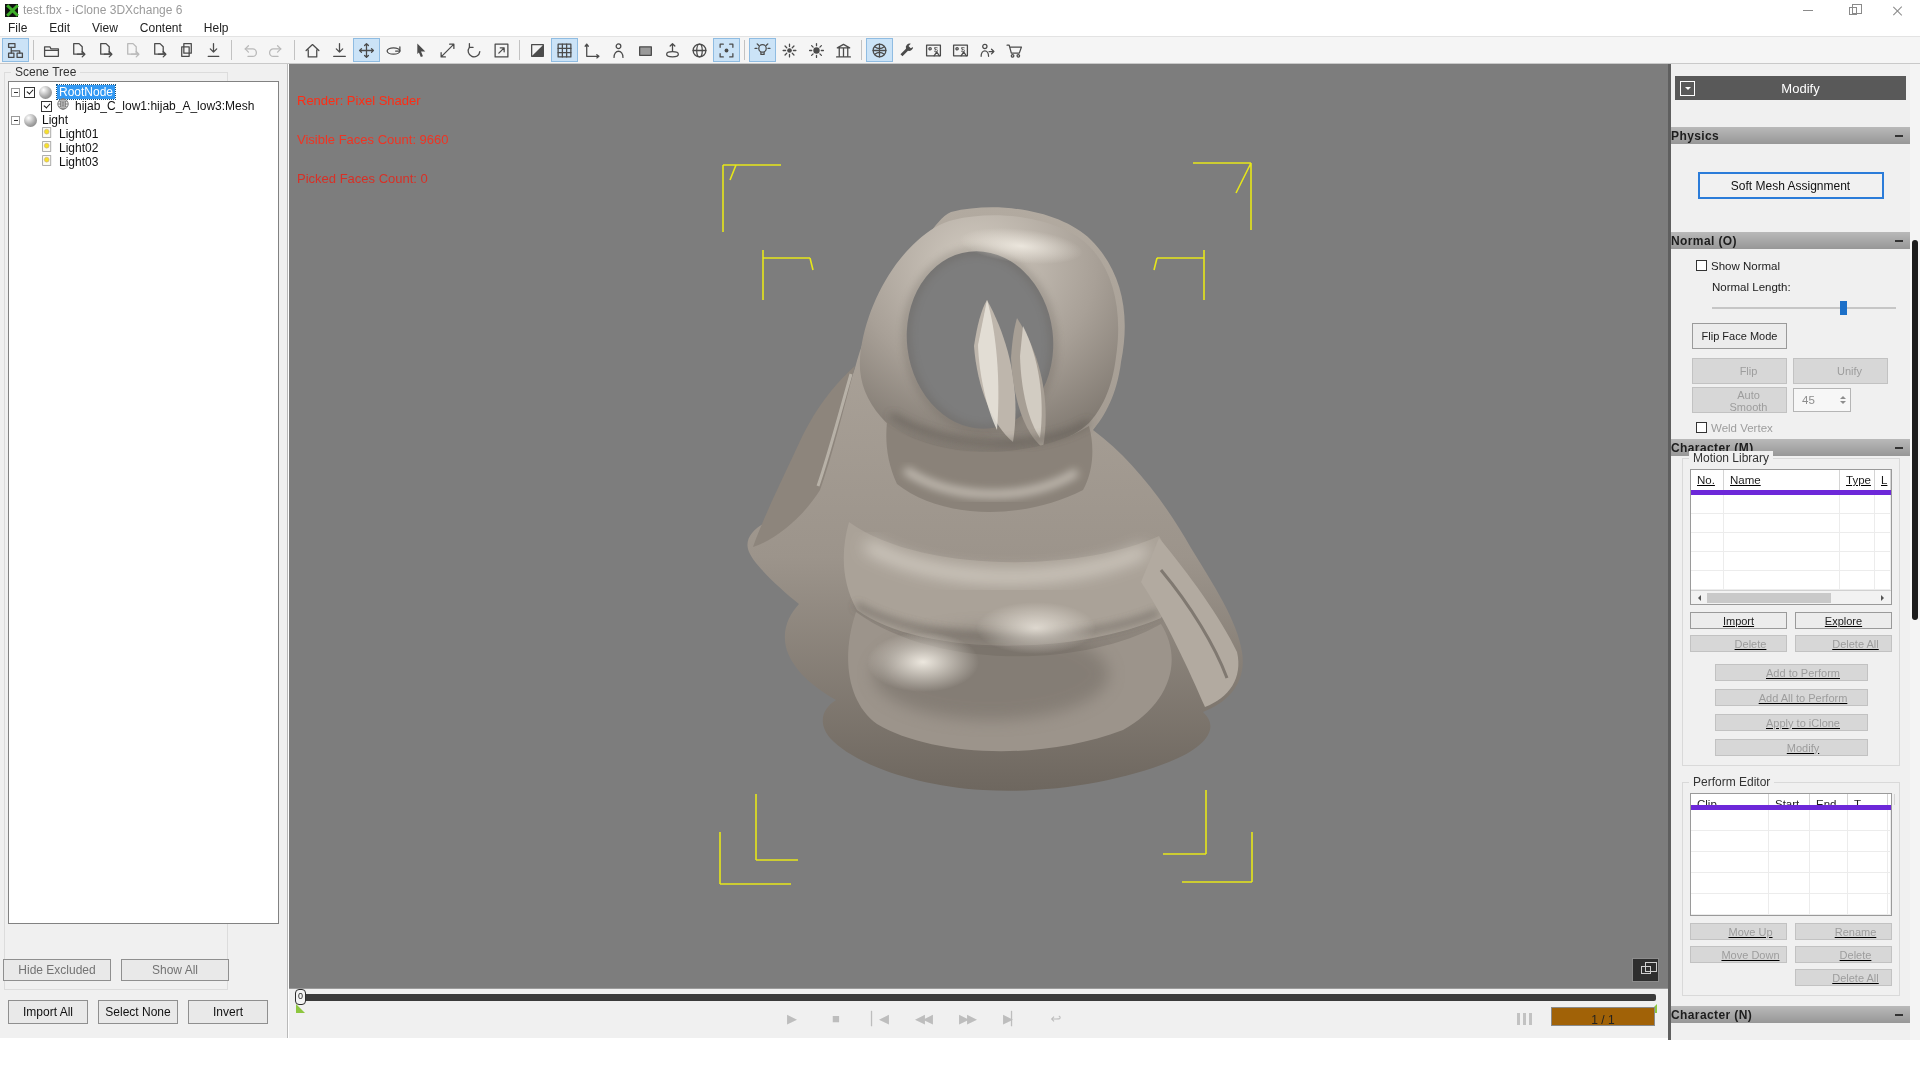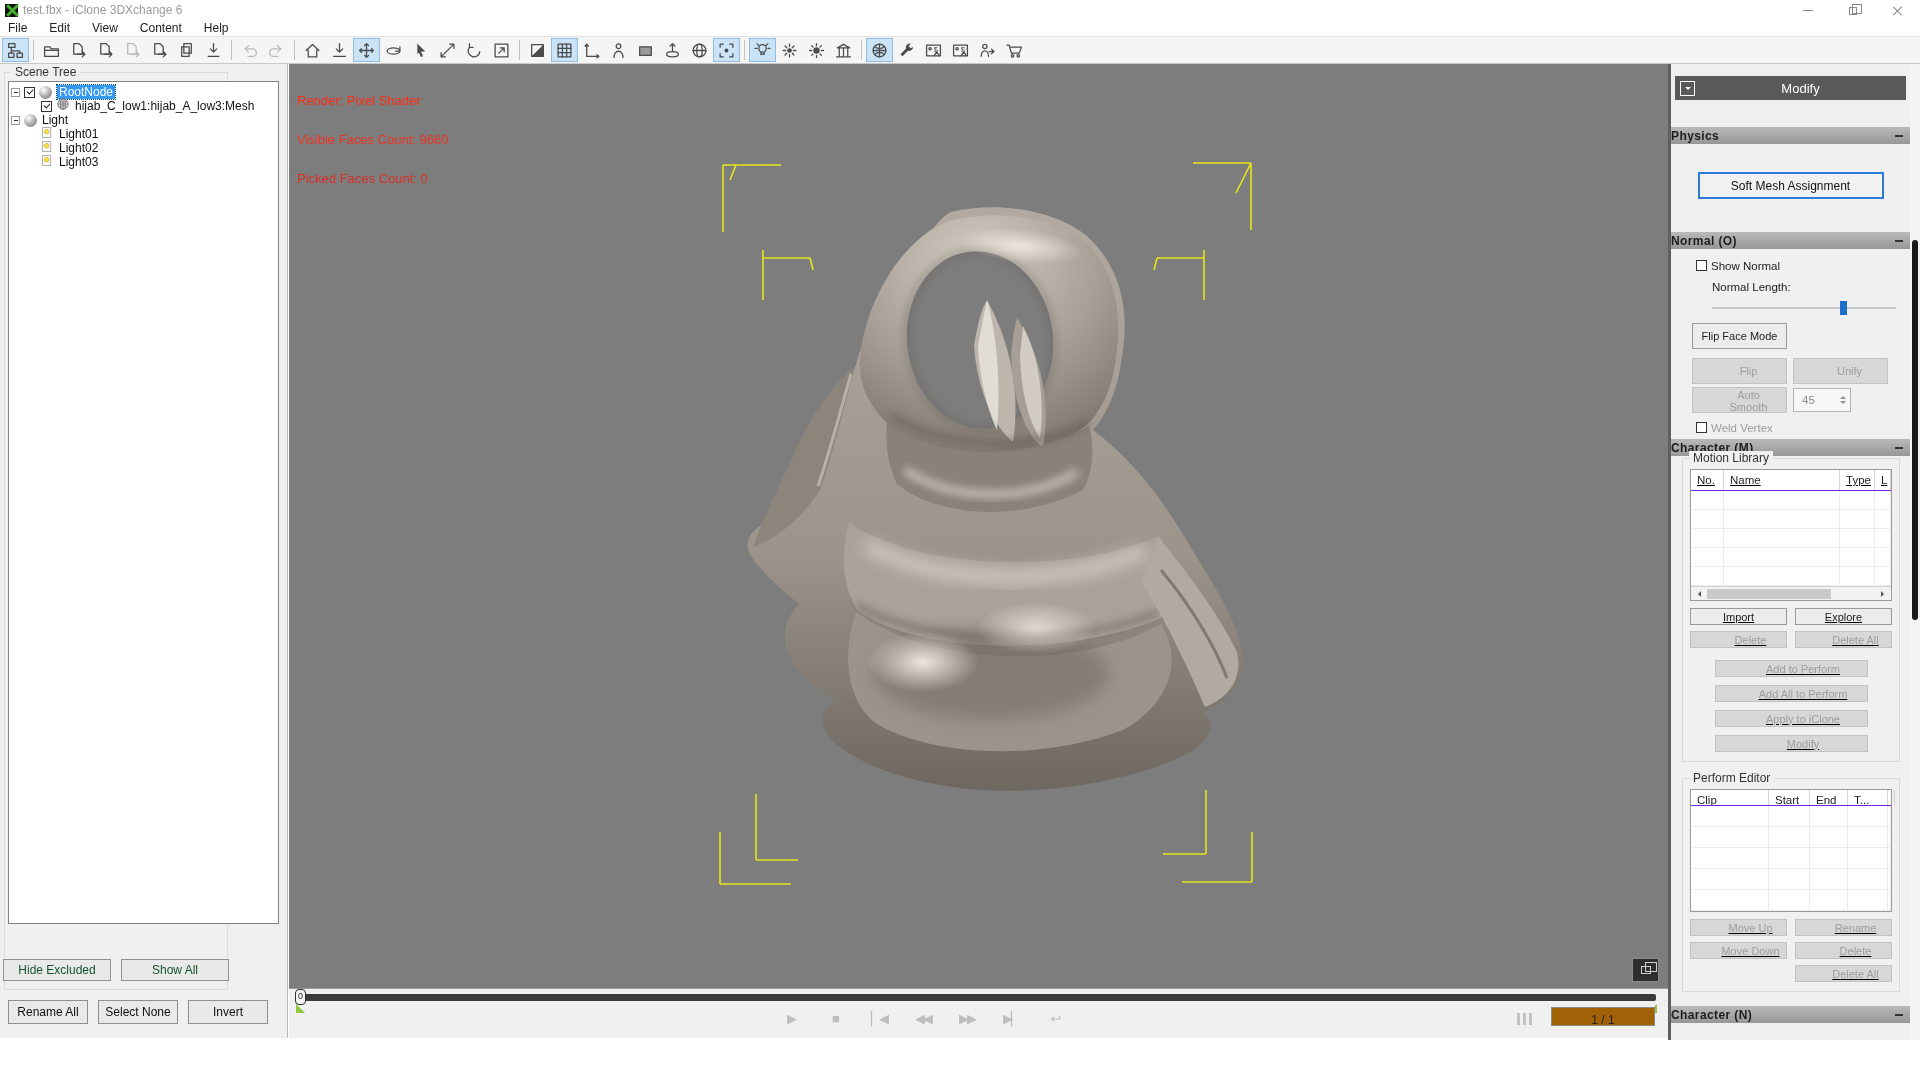--- a/index.html
+++ b/index.html
@@ -42,21 +42,21 @@
   .trow{display:flex;align-items:center;height:14px;margin-bottom:0;}
   .expander{width:9px;height:9px;border:1px solid #9a9a9a;background:#fff;position:relative;flex:none;margin-right:4px;}
   .expander:after{content:"";position:absolute;left:1.5px;top:3.5px;width:4px;height:1px;background:#333;}
   .cb{width:11px;height:11px;border:1px solid #333;background:#fff;position:relative;flex:none;margin-right:4px;}
   .cb.checked:after{content:"";position:absolute;left:2px;top:1px;width:5px;height:3px;border-left:1.6px solid #111;border-bottom:1.6px solid #111;transform:rotate(-48deg);}
   .sphere{width:13px;height:13px;border-radius:50%;background:radial-gradient(circle at 35% 30%,#ffffff,#a9a9a9 55%,#6f6f6f);flex:none;margin-right:5px;}
   .tree-ic{flex:none;margin-right:5px;}
   .tlabel{font-size:12px;color:#111;white-space:nowrap;}
   .tlabel.selected{background:#3399f3;color:#fff;padding:0 2px;outline:1px dotted #11507e;}
   .tree-btn-row{position:absolute;left:0;bottom:8px;width:100%;display:flex;justify-content:center;gap:10px;}
-  .b93{height:22px;background:#e9e9e9;border:1px solid #8f8f8f;font-size:12px;color:#14532d;padding:0 10px;min-width:108px;}
+  .b93{height:22px;background:#e9e9e9;border:1px solid #8f8f8f;font-size:12px;color:#737373;padding:0 10px;min-width:108px;}
   .sel-row{position:absolute;left:8px;top:936px;display:flex;gap:10px;}
   .b80{width:80px;height:24px;background:#e9e9e9;border:1px solid #8f8f8f;font-size:12px;color:#111;}
 
   
   .viewport{position:absolute;left:289px;top:64px;width:1379px;height:924px;background:#7d7d7d;overflow:hidden;}
   .overlay{position:absolute;left:8px;top:4px;font-size:13px;line-height:13px;white-space:pre;}
   .ov1{color:#ff2d14;} .ov2{color:#ef3423;} .ov3{color:#d83026;}
   .model-svg{position:absolute;left:402px;top:86px;width:600px;height:750px;}
   .bracket-svg{position:absolute;left:0;top:0;width:1379px;height:924px;}
   .vp-layout{position:absolute;right:9px;bottom:6px;width:27px;height:24px;background:#2e2e2e;border:1px solid #8c8c8c;display:flex;align-items:center;justify-content:center;}
@@ -103,21 +103,21 @@
   .two-row{margin:9px 22px 0 21px;display:flex;justify-content:space-between;}
   .row3{margin-top:3px;}
   .spin{position:relative;width:58px;height:24px;background:#f7f7f7;border:1px solid #b5b5b5;font-size:11.5px;color:#8d8d8d;line-height:22px;padding-left:8px;align-self:center;}
   .spin .arr{position:absolute;right:4px;width:0;height:0;border:3.5px solid transparent;}
   .spin .up{top:4px;border-bottom-color:#8d8d8d;}
   .spin .dn{bottom:4px;border-top-color:#8d8d8d;}
   .weld{margin:9px 0 0 25px;}
   .rgroup{position:relative;margin:2px 10px 0 11px;border:1px solid #d9d9d9;padding:10px 7px 9px;text-decoration:underline;}
   .rgroup .group-label{background:#f0f0f0;}
   .mtable{border:1px solid #9a9a9a;background:#fff;}
-  .mt-head{display:grid;border-bottom:1px solid #6d28d9;}
+  .mt-head{display:grid;border-bottom:5px solid #6d28d9;}
   .mt-head span{font-size:11.5px;color:#1c1c1c;padding:4px 0 4px 6px;border-right:1px solid #d4d4d4;overflow:hidden;white-space:nowrap;}
   .mt-row{display:grid;height:19px;border-bottom:1px solid #ececec;}
   .mt-row i{border-right:1px solid #ececec;}
   .cols-ml{grid-template-columns:33px 116px 35px 1fr;}
   .cols-pf{grid-template-columns:78px 41px 38px 40px 1fr;}
   .hscroll{height:14px;background:#f2f2f2;border-top:1px solid #d0d0d0;display:flex;align-items:center;}
   .hs-arrow{width:14px;height:14px;position:relative;}
   .hs-arrow:after{content:"";position:absolute;top:4px;border:3.5px solid transparent;}
   .hs-arrow.l:after{left:4px;border-right-color:#555;}
   .hs-arrow.r:after{right:4px;border-left-color:#555;}
@@ -433,21 +433,21 @@
               </svg></span>
           <span class="tlabel">Light03</span>
         </div>
       </div>
       <div class="tree-btn-row">
         <button class="b93">Hide Excluded</button>
         <button class="b93">Show All</button>
       </div>
     </div>
     <div class="sel-row">
-      <button class="b80">Rename All</button>
+      <button class="b80">Import All</button>
       <button class="b80">Select None</button>
       <button class="b80">Invert</button>
     </div>
   </div>
 
   <div class="viewport">
     <div class="overlay">
       <div class="ov1">Render: Pixel Shader</div>
       <div class="ov2">Visible Faces Count: 9660</div>
       <div class="ov3">Picked Faces Count: 0</div>

